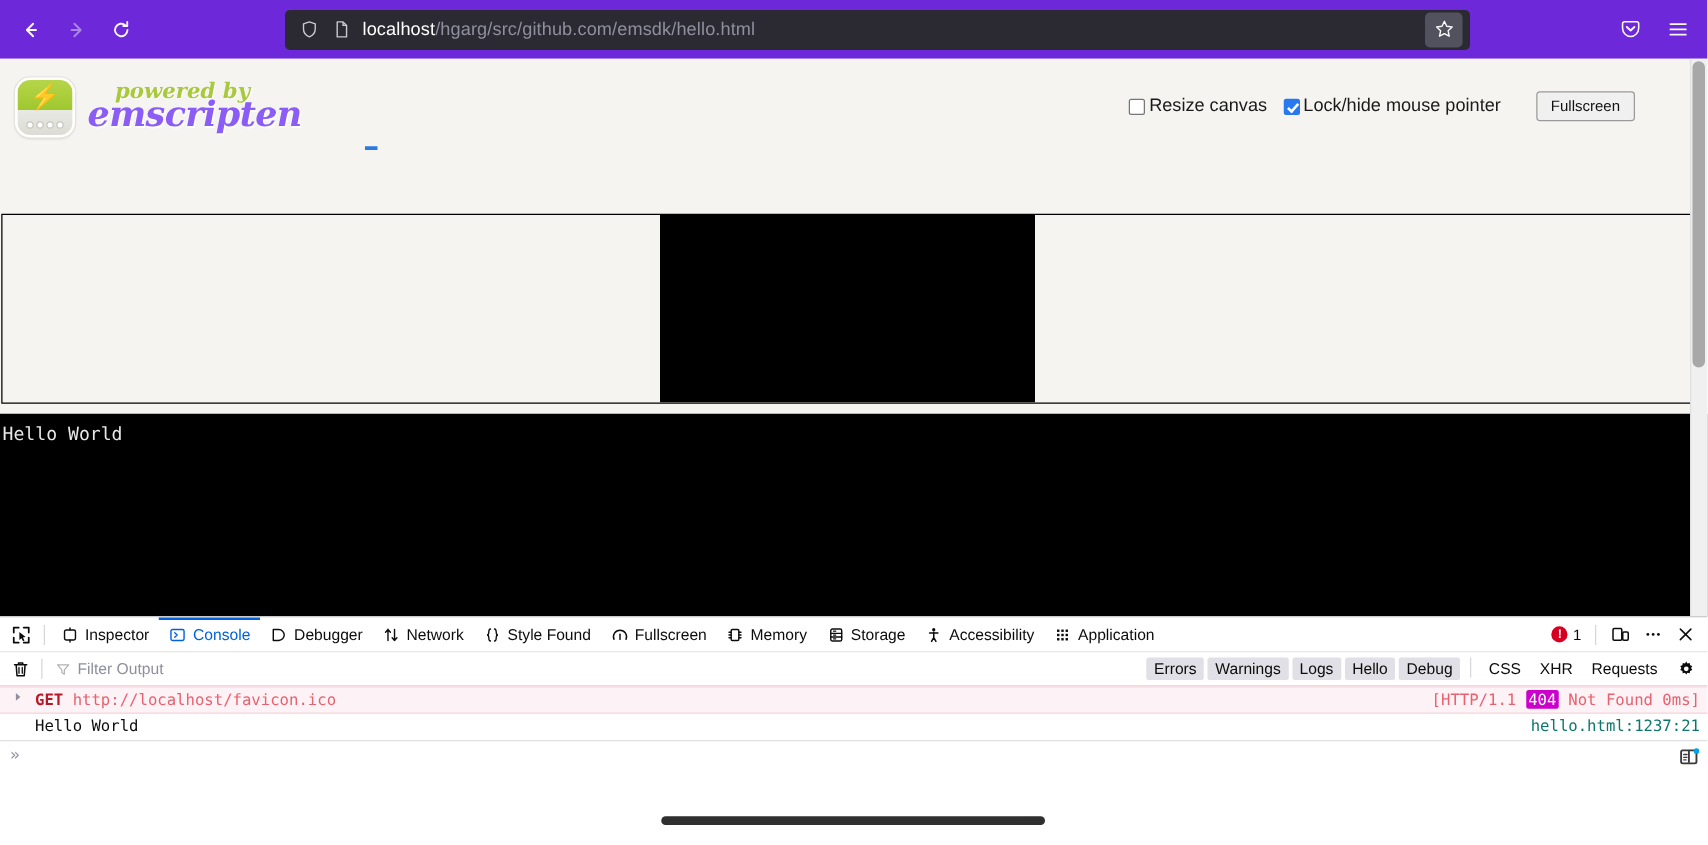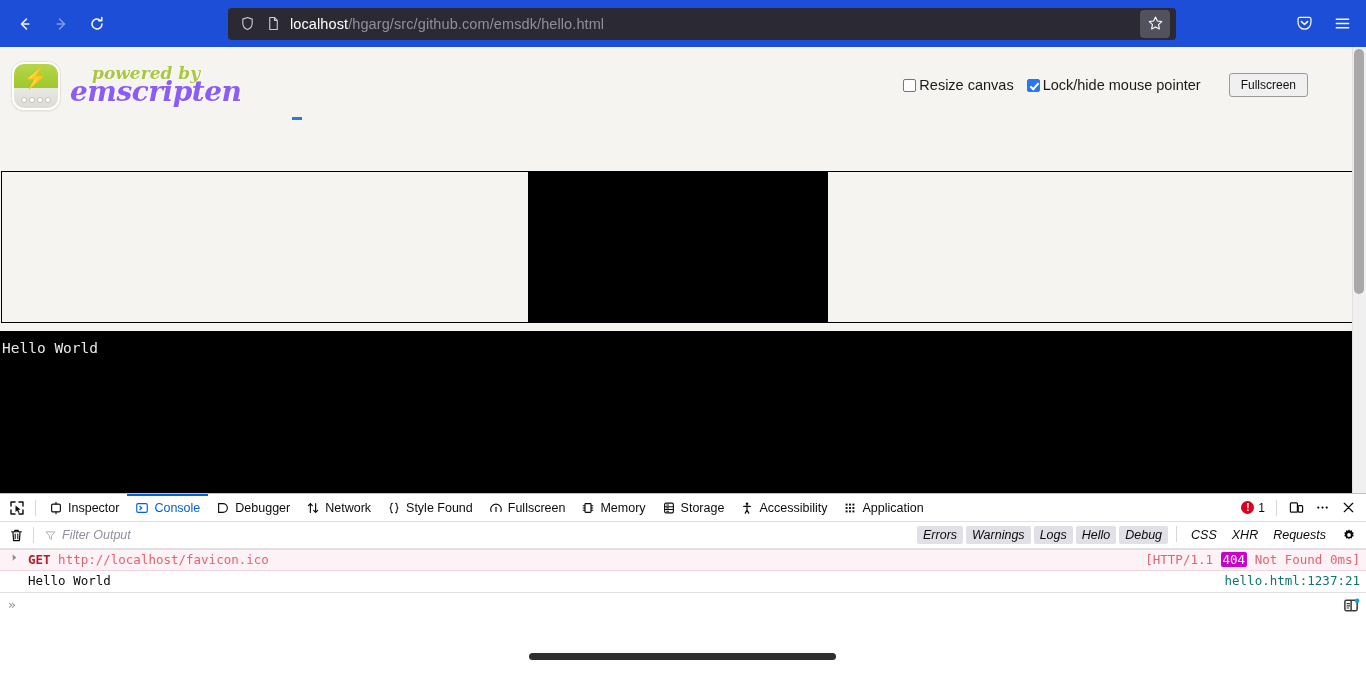--- a/index.html
+++ b/index.html
@@ -6,21 +6,21 @@
   html, body {
     width: 1366px; height: 676px;
     overflow: hidden;
     font-family: "Liberation Sans", sans-serif;
     background: #ffffff;
   }
 
   
   .browser-chrome {
     height: 47px;
-    background: #1d4ed8;
+    background: #6d28d9;
     display: flex;
     align-items: center;
     padding: 0 8px;
     position: relative;
   }
   .nav-btns { display: flex; align-items: center; gap: 2px; }
   .nav-btn {
     width: 34px; height: 34px;
     display: flex; align-items: center; justify-content: center;
     border-radius: 4px;
@@ -322,21 +322,20 @@
     display: flex; align-items: center; justify-content: center;
   }
 
   .dt-filterbar {
     height: 27px;
     display: flex;
     align-items: center;
     border-bottom: 1px solid #e0e0e2;
     background: #ffffff;
     padding: 0 6px 0 4px;
-    font-style: italic;
   }
   .trash-btn {
     width: 24px; height: 22px;
     display: flex; align-items: center; justify-content: center;
     flex: 0 0 auto;
   }
   .filter-input {
     display: flex;
     align-items: center;
     gap: 5px;

